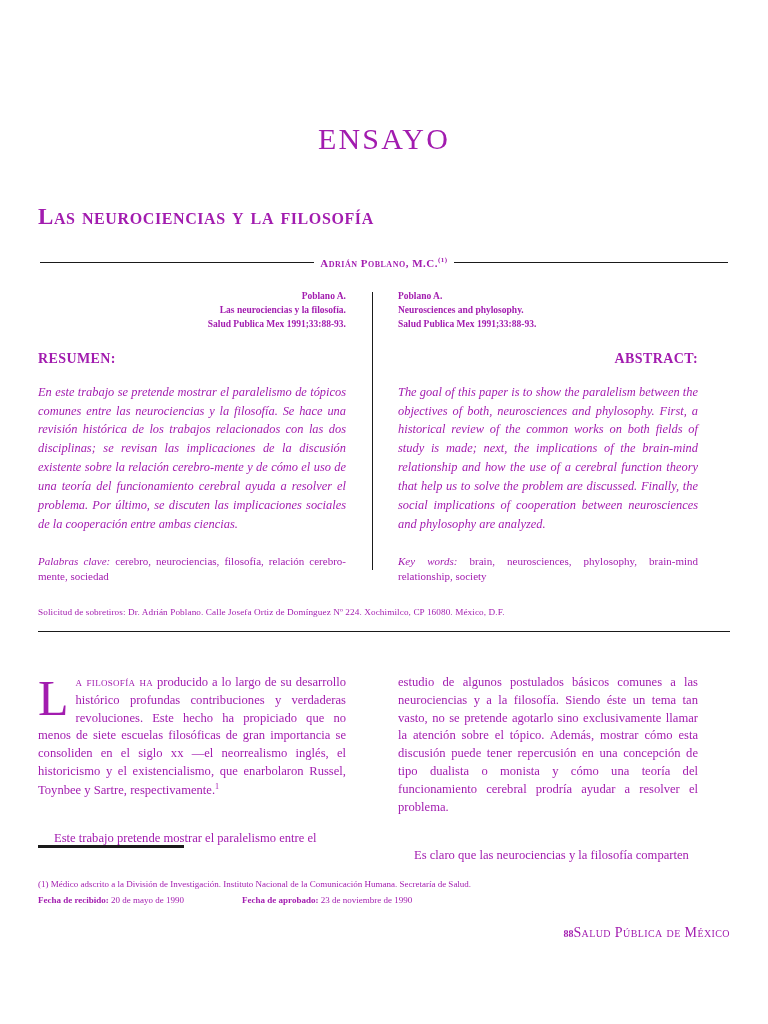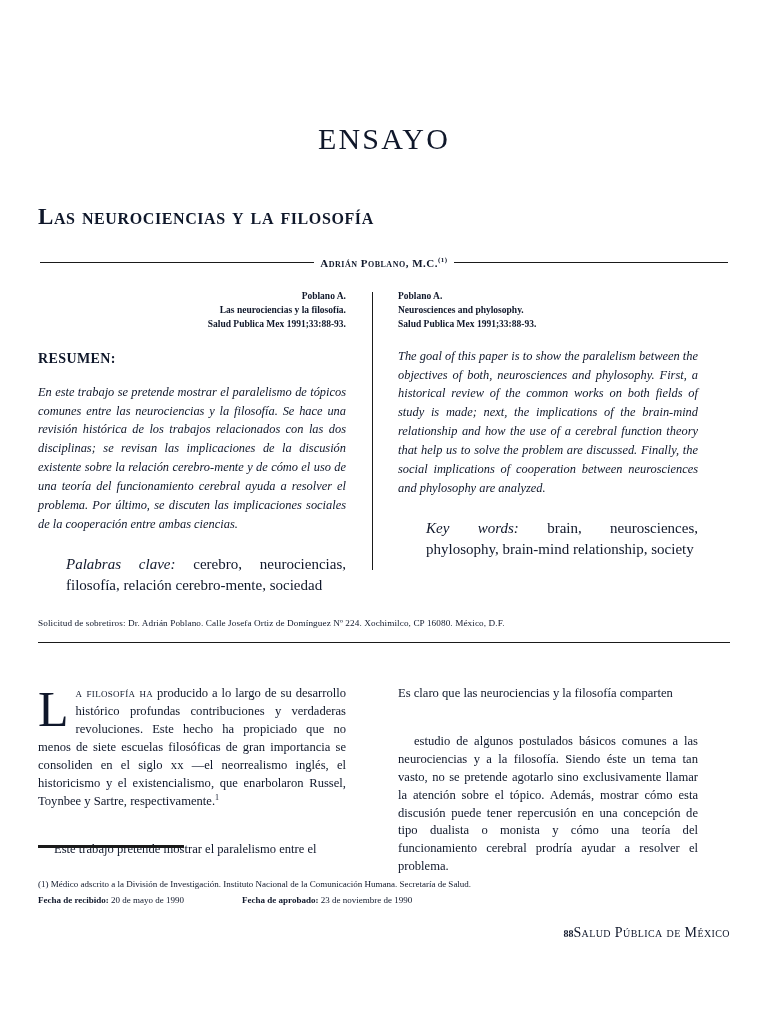--- a/index.html
+++ b/index.html
@@ -5,21 +5,21 @@
   html, body {
     margin: 0;
     padding: 0;
     background: #ffffff;
   }
   .page {
     position: relative;
     width: 768px;
     height: 1024px;
     background: #ffffff;
-    color: #0f172a;
+    color: #a21caf;
     font-family: "Liberation Serif", "DejaVu Serif", serif;
     overflow: hidden;
   }
   .sheet {
     position: absolute;
     left: 38px;
     top: 0;
     width: 692px;
     height: 1024px;
   }
@@ -101,25 +101,24 @@
   }
   .section-head.ralign { text-align: right; }
   .abs-body {
     font-size: 12.4px;
     font-style: italic;
     line-height: 1.52;
     text-align: justify;
     margin-top: 16px;
   }
   .keywords {
-    font-size: 15px;
+    font-size: 11px;
     line-height: 1.42;
     text-align: justify;
     margin-top: 20px;
-    margin-left: 28px;
   }
   .keywords .kw-label {
     font-style: italic;
   }
 
   
   .reprint {
     font-size: 9.2px;
     margin-top: 22px;
     letter-spacing: 0.1px;
@@ -237,36 +236,37 @@
         <div class="abs-body">En este trabajo se pretende mostrar el paralelismo de tópicos comunes entre las neurociencias y la filosofía. Se hace una revisión histórica de los trabajos relacionados con las dos disciplinas; se revisan las implicaciones de la discusión existente sobre la relación cerebro-mente y de cómo el uso de una teoría del funcionamiento cerebral ayuda a resolver el problema. Por último, se discuten las implicaciones sociales de la cooperación entre ambas ciencias.</div>
         <div class="keywords"><span class="kw-label">Palabras clave:</span><span> cerebro, neurociencias, filosofía, relación cerebro-mente, sociedad</span></div>
       </div>
 
       <div class="abs-col right">
         <div class="cite">
           <div>Poblano A.</div>
           <div>Neurosciences and phylosophy.</div>
           <div>Salud Publica Mex 1991;33:88-93.</div>
         </div>
+        <div class="section-head ralign">ABSTRACT:</div>
         <div class="abs-body">The goal of this paper is to show the paralelism between the objectives of both, neurosciences and phylosophy. First, a historical review of the common works on both fields of study is made; next, the implications of the brain-mind relationship and how the use of a cerebral function theory that help us to solve the problem are discussed. Finally, the social implications of cooperation between neurosciences and phylosophy are analyzed.</div>
         <div class="keywords"><span class="kw-label">Key words:</span><span> brain, neurosciences, phylosophy, brain-mind relationship, society</span></div>
       </div>
     </div>
 
     <div class="reprint">Solicitud de sobretiros: Dr. Adrián Poblano. Calle Josefa Ortiz de Domínguez Nº 224. Xochimilco, CP 16080. México, D.F.</div>
     <div class="rule-full"></div>
 
     <div class="body-zone">
       <div class="body-col left">
         <p><span class="dropcap">L</span><span class="smallcaps">a filosofía ha</span><span> producido a lo largo de su desarrollo histórico profundas contribuciones y verdaderas revoluciones. Este hecho ha propiciado que no menos de siete escuelas filosóficas de gran importancia se consoliden en el siglo xx —el neorrealismo inglés, el historicismo y el existencialismo, que enarbolaron Russel, Toynbee y Sartre, respectivamente.</span><span class="fn-ref">1</span></p>
         <p>Este trabajo pretende mostrar el paralelismo entre el</p>
       </div>
       <div class="body-col right">
+        <p>estudio de algunos postulados básicos comunes a las neurociencias y a la filosofía. Siendo éste un tema tan vasto, no se pretende agotarlo sino exclusivamente llamar la atención sobre el tópico. Además, mostrar cómo esta discusión puede tener repercusión en una concepción de tipo dualista o monista y cómo una teoría del funcionamiento cerebral prodría ayudar a resolver el problema.</p>
         <p>Es claro que las neurociencias y la filosofía comparten</p>
-        <p>estudio de algunos postulados básicos comunes a las neurociencias y a la filosofía. Siendo éste un tema tan vasto, no se pretende agotarlo sino exclusivamente llamar la atención sobre el tópico. Además, mostrar cómo esta discusión puede tener repercusión en una concepción de tipo dualista o monista y cómo una teoría del funcionamiento cerebral prodría ayudar a resolver el problema.</p>
       </div>
     </div>
 
     <div class="rule-short"></div>
     <div class="footnote">
       <div>(1) Médico adscrito a la División de Investigación. Instituto Nacional de la Comunicación Humana. Secretaría de Salud.</div>
       <div class="fn-dates"><b>Fecha de recibido:</b><span> 20 de mayo de 1990</span><span class="gap"></span><b>Fecha de aprobado:</b><span> 23 de noviembre de 1990</span></div>
     </div>
 
     <div class="pg-footer">

